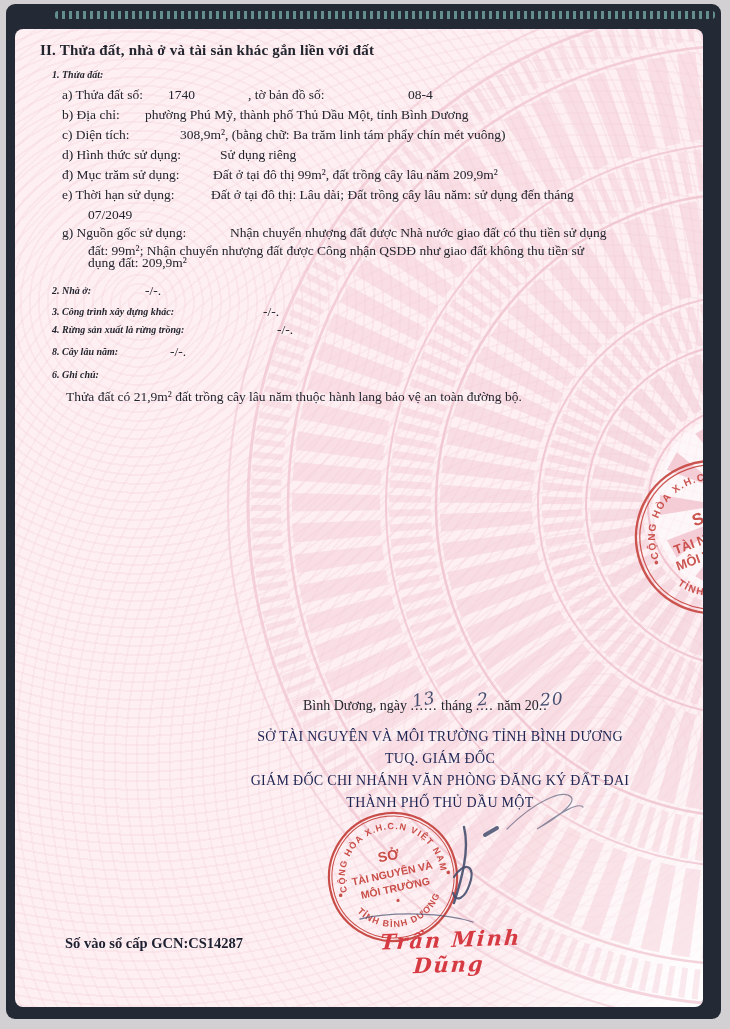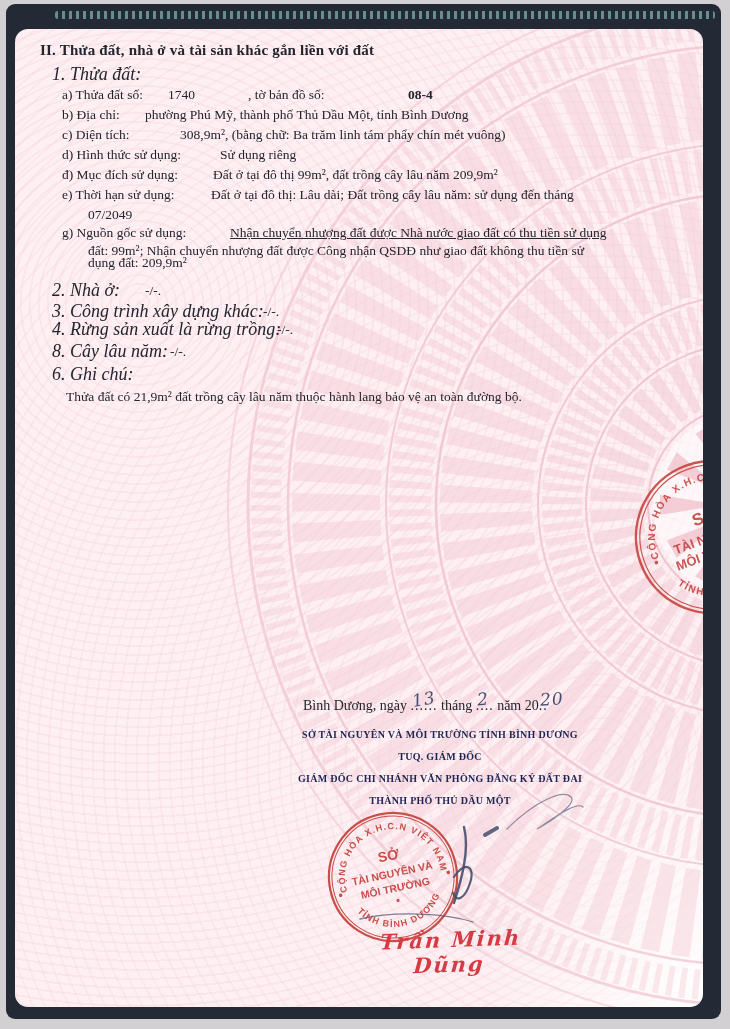--- a/index.html
+++ b/index.html
@@ -2,35 +2,35 @@
 <html><head>
 <meta charset="utf-8">
 <style>
   html,body{margin:0;padding:0;}
   body{background:#bfbfc1;font-family:"Liberation Serif","DejaVu Serif",serif;}
   .photo{position:relative;width:730px;height:1029px;background:#d2d0d2;overflow:hidden;}
   .frame{position:absolute;left:6px;top:4px;width:715px;height:1015px;background:#232a35;border-radius:9px;}
   .perforation{position:absolute;left:55px;top:11px;width:660px;height:8px;
     background:repeating-linear-gradient(90deg,rgba(110,160,155,.85) 0 3px,rgba(35,42,53,0) 3px 7px);
     border-radius:3px;}
-  .page{position:absolute;left:15px;top:29px;width:688px;height:978px;border-radius:13px;overflow:hidden;
+  .page{position:absolute;left:15px;top:29px;width:688px;height:978px;border-radius:8px;overflow:hidden;
     background:
       radial-gradient(ellipse at 99% 99%, rgba(255,255,255,.95) 0%, rgba(255,255,255,0) 22%),
       repeating-radial-gradient(circle at 18% 28%, rgba(242,205,215,.28) 0 2px, rgba(255,255,255,0) 2px 9px),
       repeating-radial-gradient(circle at 85% 75%, rgba(242,205,215,.22) 0 2px, rgba(255,255,255,0) 2px 11px),
       #fdeff2;}
   .emblem,.scribbles{position:absolute;inset:0;pointer-events:none;}
   .tl{position:absolute;white-space:nowrap;font-size:13.5px;color:#23252e;line-height:17px;}
   .tl .lbl{position:absolute;left:0;top:0;}
   .tl .abs{position:absolute;top:0;}
   .doc-title{font-weight:bold;font-size:15px;letter-spacing:.2px;}
-  .h-bi{font-weight:normal;font-style:italic;font-size:18px;}
+  .h-bi{font-weight:bold;font-style:italic;font-size:10px;}
   .val{font-style:normal;font-weight:normal;font-size:13.5px;}
   .sig-block{position:absolute;left:140px;top:700px;width:570px;text-align:center;color:#1d2553;}
-  .sig-line{font-weight:bold;font-size:10px;letter-spacing:.3px;height:22px;white-space:nowrap;}
+  .sig-line{font-weight:normal;font-size:14px;letter-spacing:.3px;height:22px;white-space:nowrap;}
   .date-line{position:absolute;left:288px;top:669px;font-size:14px;color:#23252e;white-space:nowrap;}
   .dotwrap{position:relative;display:inline-block;letter-spacing:1px;}
   .hand{position:absolute;left:1px;top:-9px;font-style:italic;font-size:17px;color:#454e6e;
     font-family:"DejaVu Serif",serif;transform:rotate(-10deg);}
   .hand.h2{transform:rotate(-6deg);}
   .hand.h3{transform:rotate(-4deg);letter-spacing:1px;}
   .signer{position:absolute;left:335px;top:898px;width:200px;text-align:center;
     font-family:"DejaVu Serif",serif;font-style:italic;font-weight:bold;font-size:21px;
     color:#d63a42;letter-spacing:2px;transform:rotate(-2deg) skewX(-6deg);}
   .registry{position:absolute;left:50px;top:906px;font-weight:bold;font-size:14.5px;color:#1d2030;}
@@ -81,46 +81,46 @@
       </g>
     </svg>
 
     <div class="tl doc-title" style="left:25px;top:13px;">II. Thửa đất, nhà ở và tài sản khác gắn liền với đất</div>
     <div class="tl h-bi" style="left:37px;top:37px;">1. Thửa đất:</div>
 
     <div class="tl" style="left:47px;top:57px;width:620px;">
       <span class="lbl">a) Thửa đất số:</span>
       <span class="abs" style="left:106px;">1740</span>
       <span class="abs" style="left:186px;">, tờ bản đồ số:</span>
-      <span class="abs" style="left:346px;font-weight:bold;">08-4</span>
+      <span class="abs" style="left:346px;">08-4</span>
     </div>
     <div class="tl" style="left:47px;top:77px;width:620px;">
       <span class="lbl">b) Địa chỉ:</span>
       <span class="abs" style="left:83px;text-align:right;">phường Phú Mỹ, thành phố Thủ Dầu Một, tỉnh Bình Dương</span>
     </div>
     <div class="tl" style="left:47px;top:97px;width:620px;">
       <span class="lbl">c) Diện tích:</span>
       <span class="abs" style="left:118px;">308,9m², (bằng chữ: Ba trăm linh tám phẩy chín mét vuông)</span>
     </div>
     <div class="tl" style="left:47px;top:117px;width:620px;">
       <span class="lbl">d) Hình thức sử dụng:</span>
       <span class="abs" style="left:158px;">Sử dụng riêng</span>
     </div>
     <div class="tl" style="left:47px;top:137px;width:620px;">
-      <span class="lbl">đ) Mục đích sử dụng:</span>
+      <span class="lbl">đ) Mục trăm sử dụng:</span>
       <span class="abs" style="left:151px;">Đất ở tại đô thị 99m², đất trồng cây lâu năm 209,9m²</span>
     </div>
     <div class="tl" style="left:47px;top:157px;width:620px;">
       <span class="lbl">e) Thời hạn sử dụng:</span>
       <span class="abs" style="left:149px;">Đất ở tại đô thị: Lâu dài; Đất trồng cây lâu năm: sử dụng đến tháng</span>
     </div>
     <div class="tl" style="left:73px;top:177px;">07/2049</div>
     <div class="tl" style="left:47px;top:195px;width:620px;">
       <span class="lbl">g) Nguồn gốc sử dụng:</span>
-      <span class="abs" style="left:168px;text-decoration:underline;">Nhận chuyển nhượng đất được Nhà nước giao đất có thu tiền sử dụng</span>
+      <span class="abs" style="left:168px;">Nhận chuyển nhượng đất được Nhà nước giao đất có thu tiền sử dụng</span>
     </div>
     <div class="tl" style="left:73px;top:213px;">đất: 99m²; Nhận chuyển nhượng đất được Công nhận QSDĐ như giao đất không thu tiền sử</div>
     <div class="tl" style="left:73px;top:225px;">dụng đất: 209,9m²</div>
 
     <div class="tl" style="left:37px;top:253px;width:620px;">
       <span class="lbl h-bi">2. Nhà ở:</span>
       <span class="abs val" style="left:93px;">-/-.</span>
     </div>
     <div class="tl" style="left:37px;top:274px;width:620px;">
       <span class="lbl h-bi">3. Công trình xây dựng khác:</span>
@@ -192,15 +192,16 @@
         <path d="M449,798 C455,822 446,852 439,874" stroke-width="2.4" opacity="0.9"></path>
         <path d="M439,848 c10,-16 22,-12 16,6 c-5,16 -14,20 -17,10" stroke-width="2.2" opacity="0.9"></path>
         <path d="M470,806 l12,-7" stroke-width="4" opacity="0.85"></path>
         <path d="M492,800 C520,772 548,760 556,768 C562,774 540,790 522,800 C540,788 562,772 568,778" stroke-width="1.2" opacity="0.6"></path>
         <path d="M345,890 C380,882 430,884 458,893" stroke-width="1.3" opacity="0.7"></path>
       </g>
     </svg>
 
     <div class="signer">Trần Minh Dũng</div>
 
+    <div class="registry">Số vào sổ cấp GCN:CS14287</div>
 
   </div>
 </div>
 
 </body></html>

